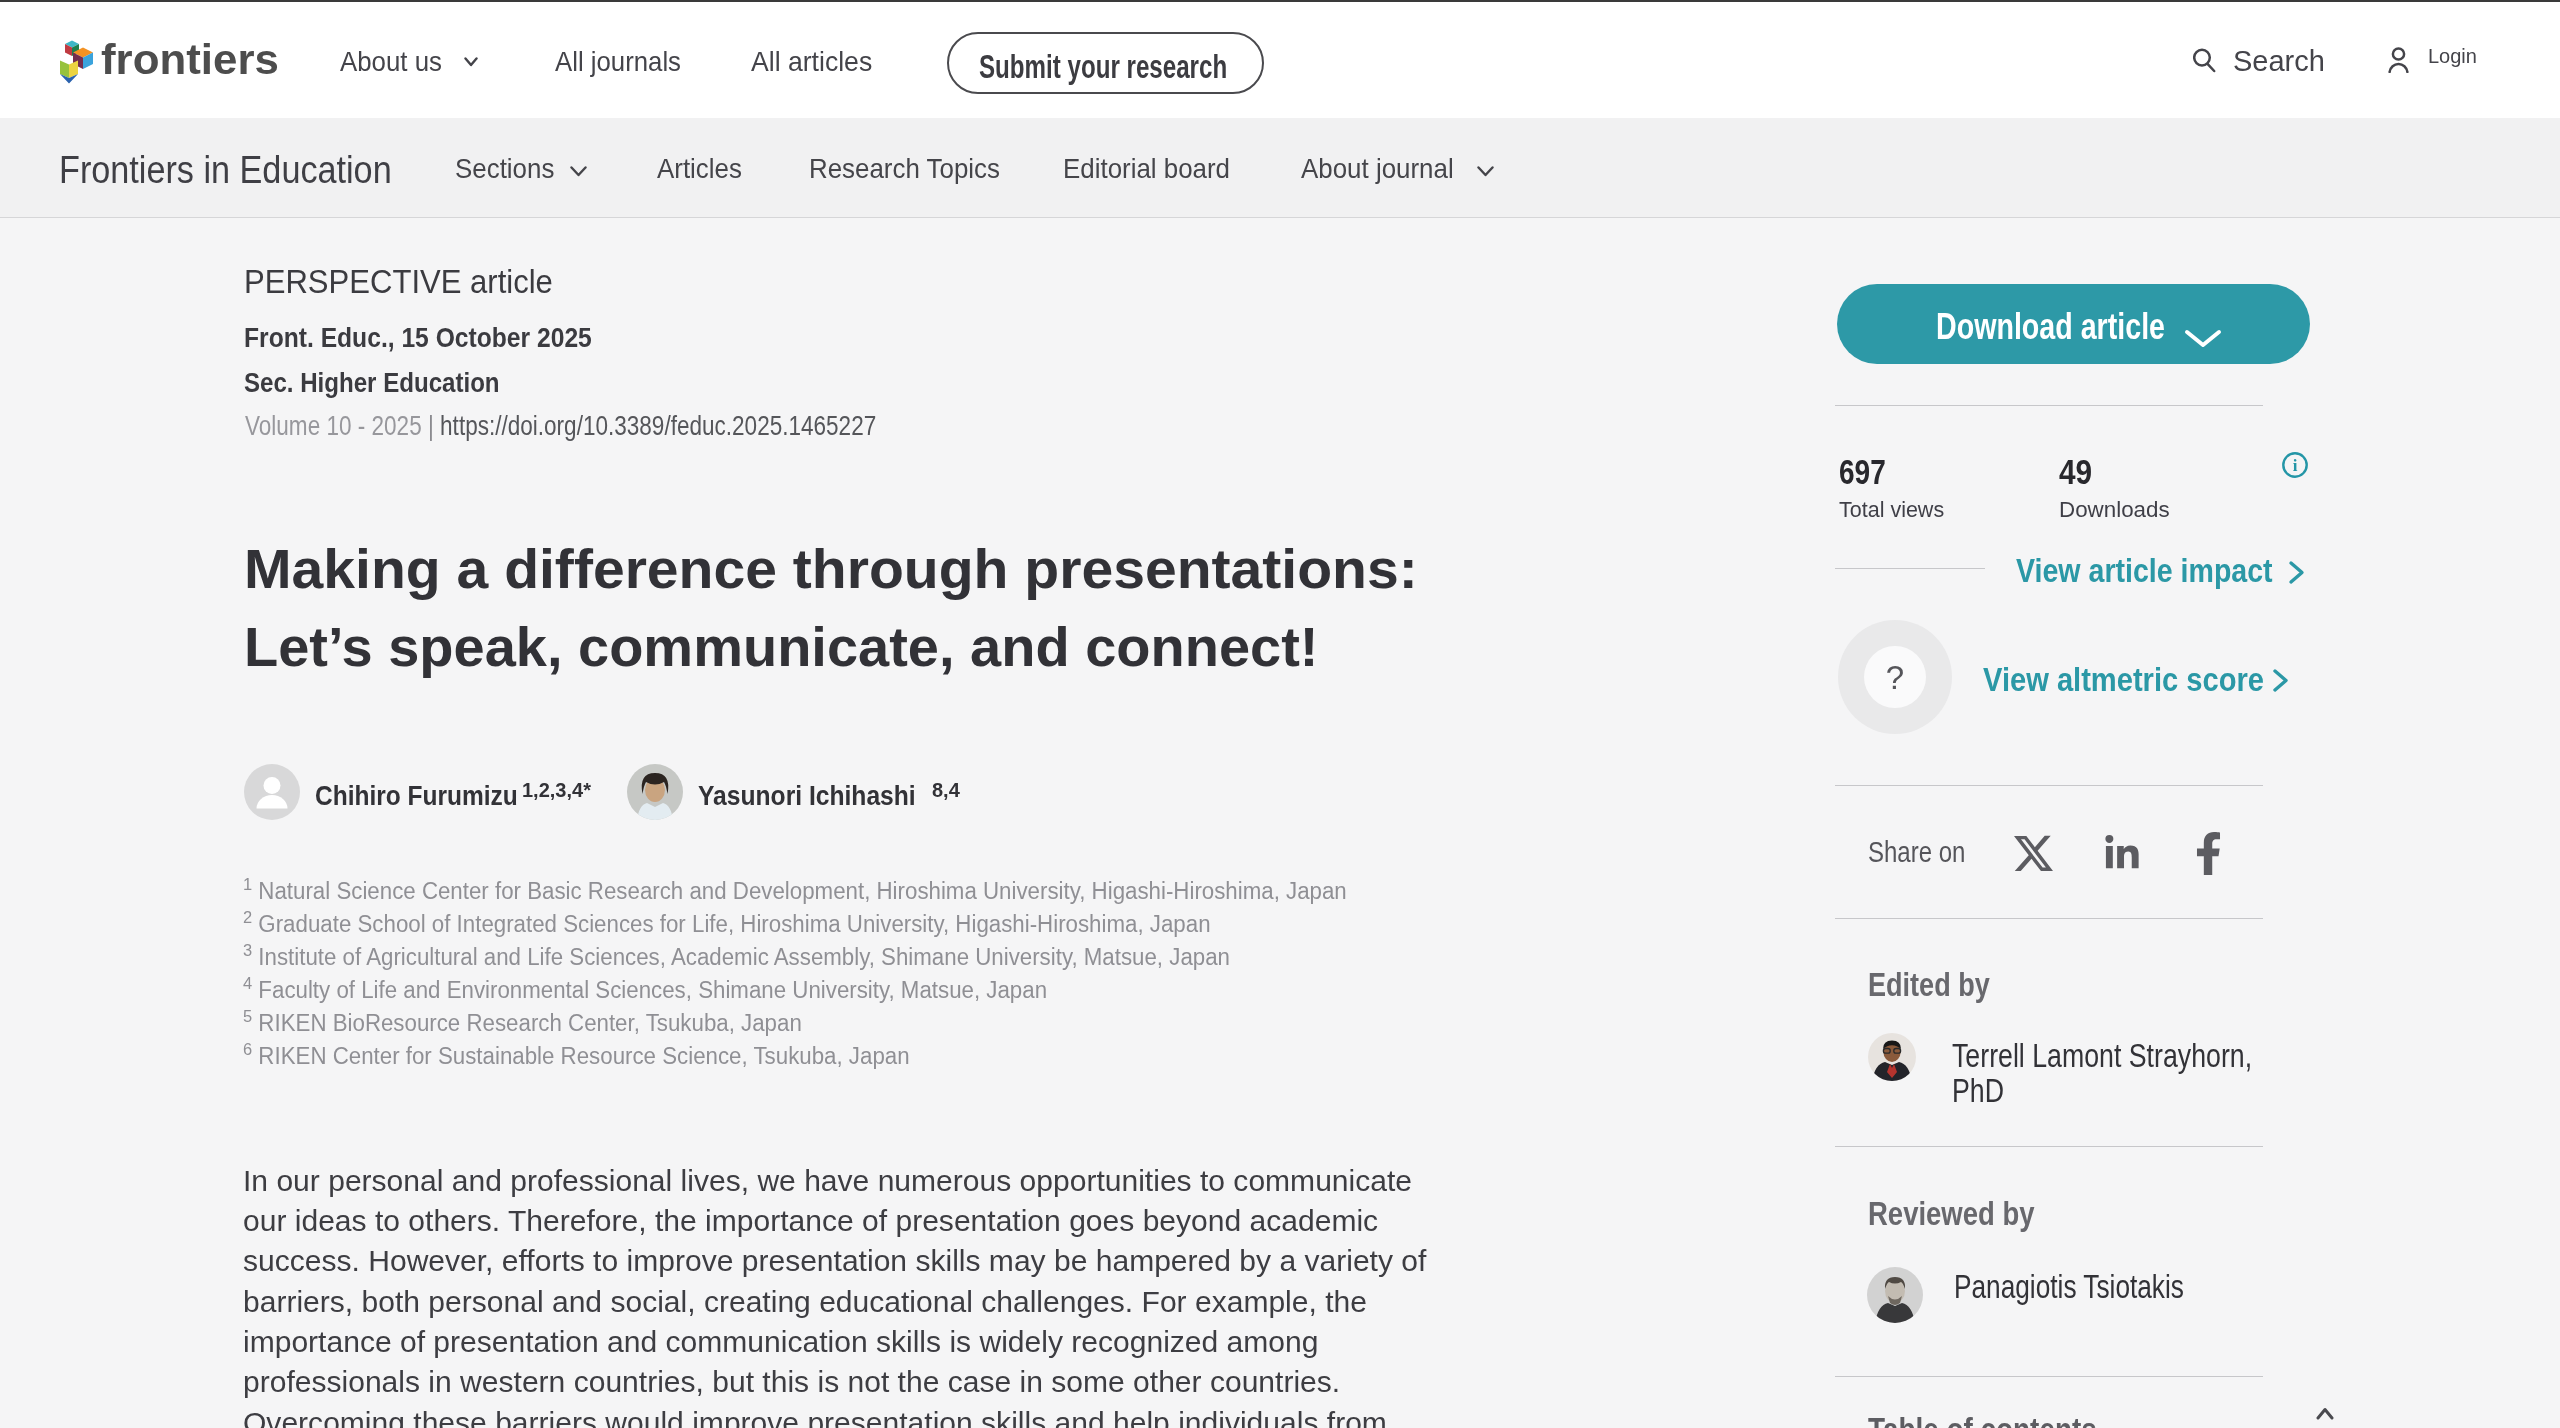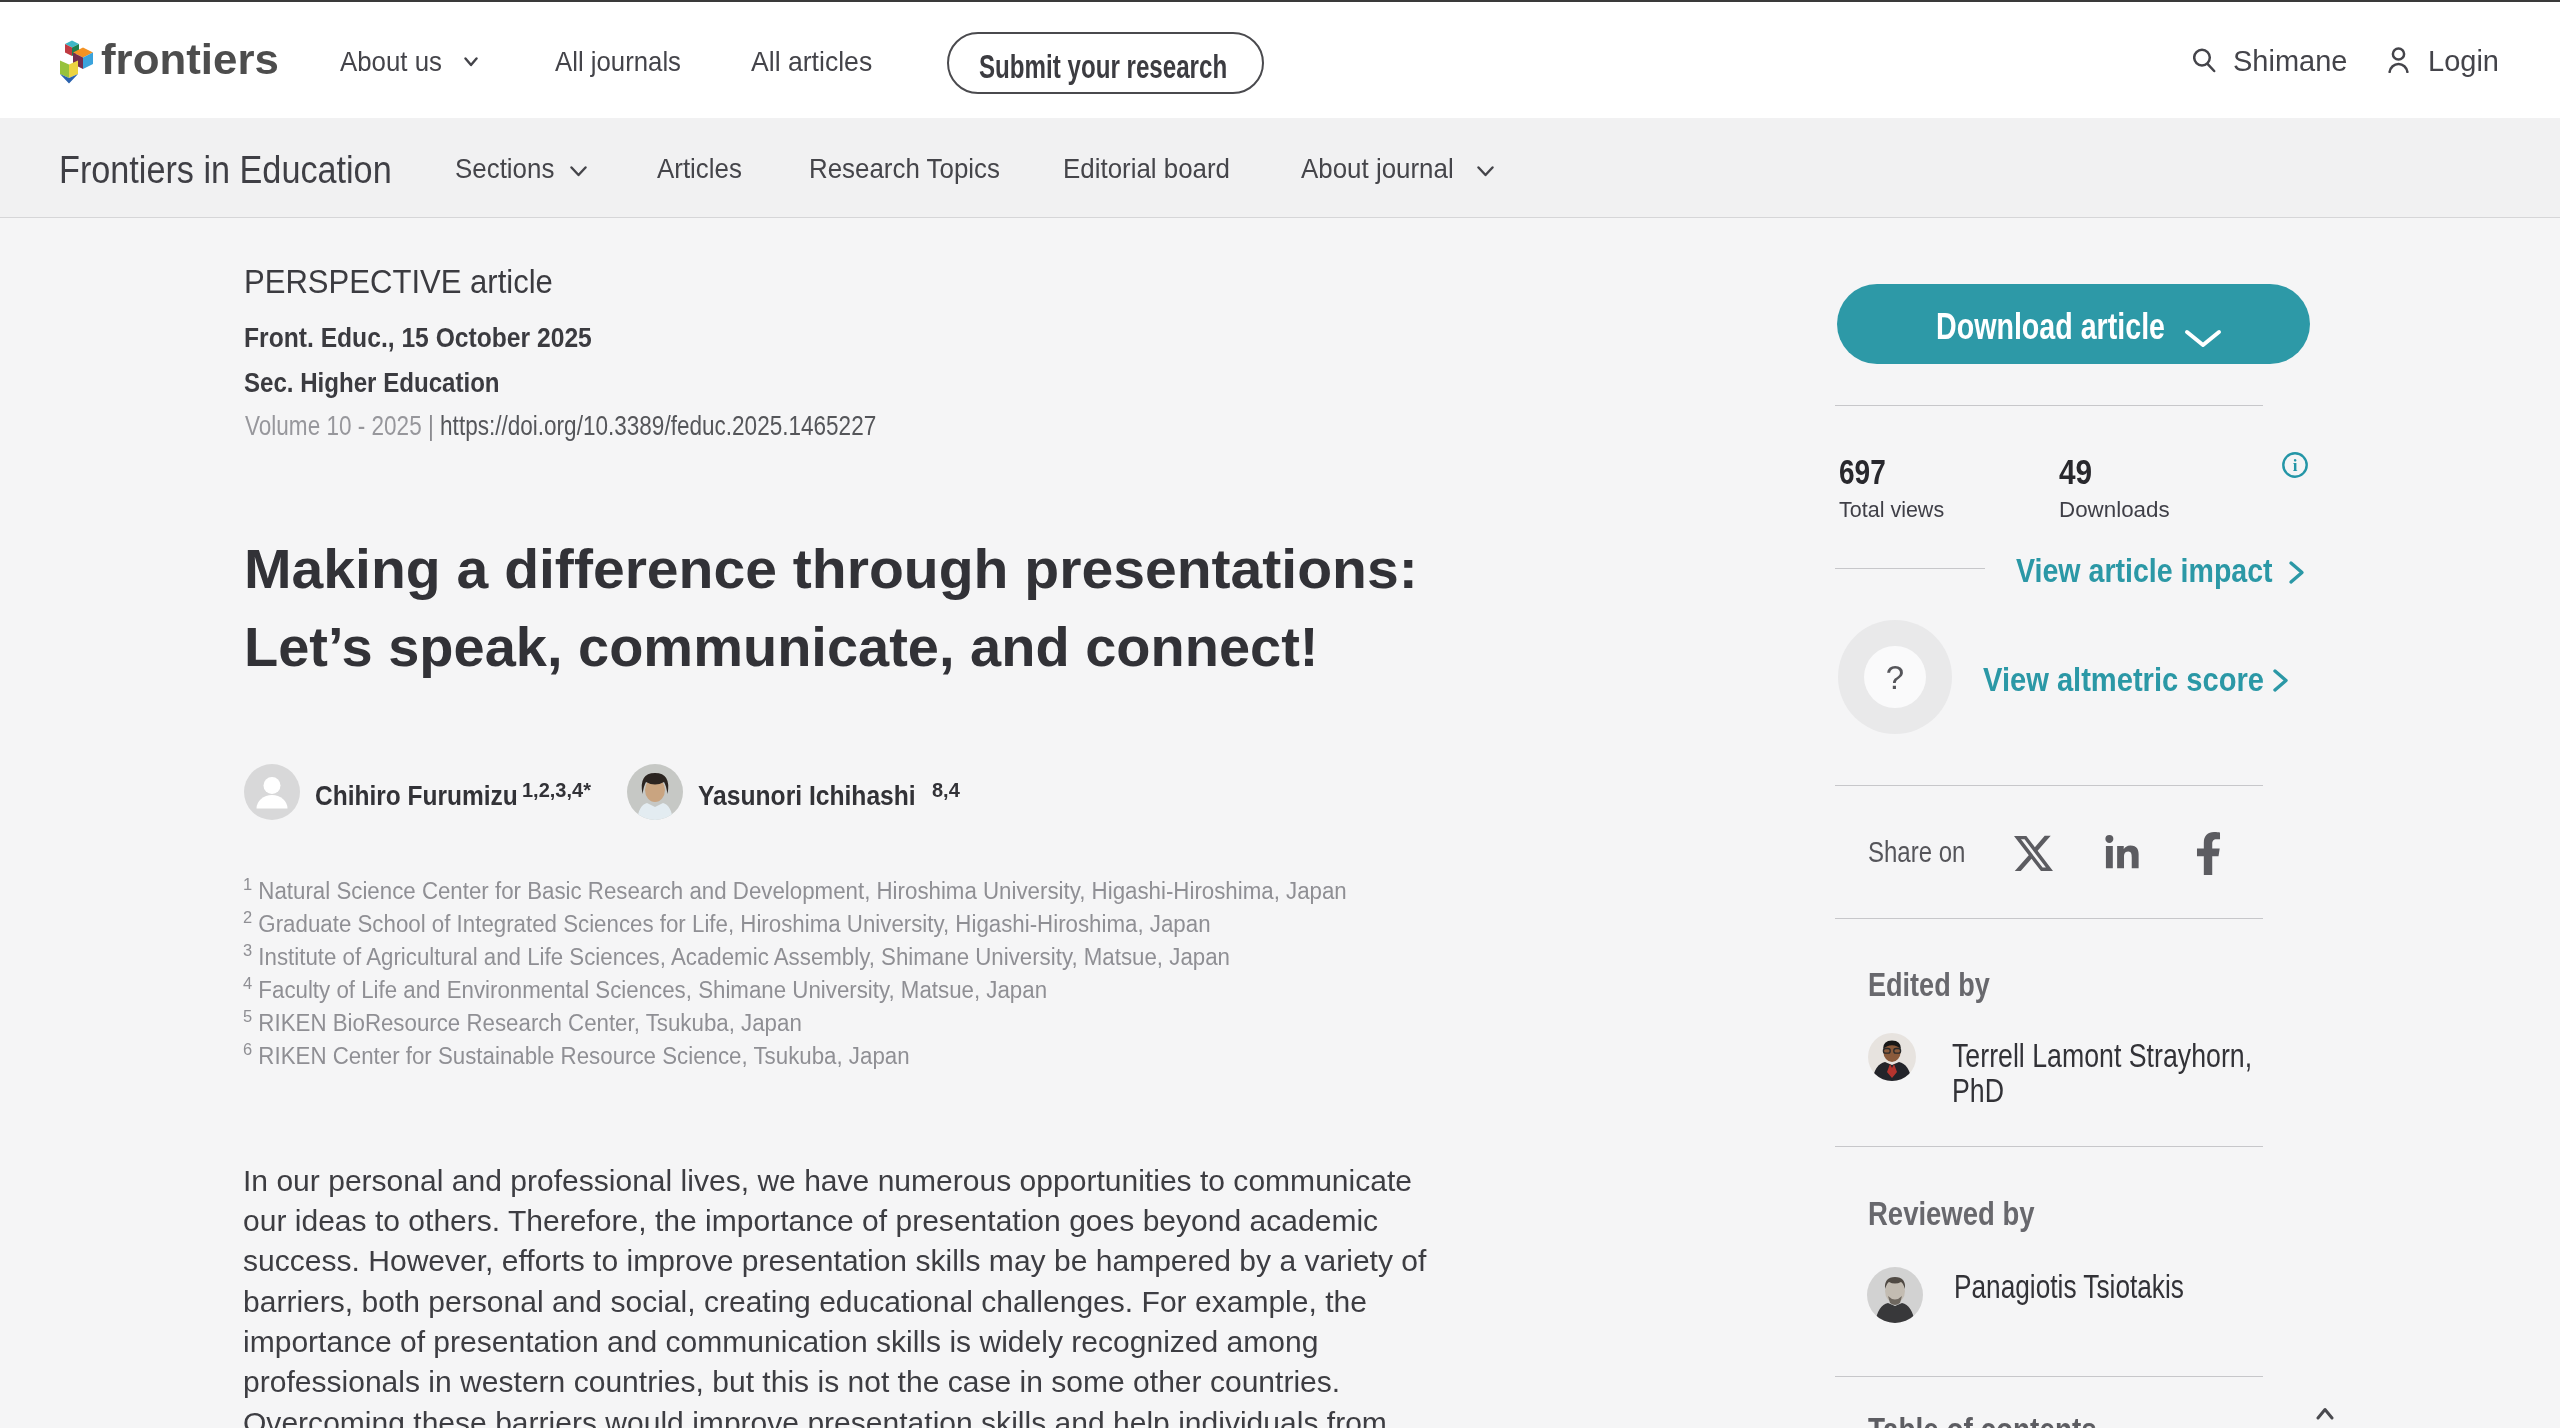--- a/index.html
+++ b/index.html
@@ -36,27 +36,27 @@
   <div class="abs" style="left:555px;top:46px;font-size:28px;color:#44444a;transform:scaleX(0.92);">All journals</div>
   <div class="abs" style="left:751px;top:46px;font-size:28px;color:#44444a;transform:scaleX(0.95);">All articles</div>
 
   <div class="abs" style="left:947px;top:32px;width:317px;height:62px;border:2.5px solid #4a4a4e;border-radius:31px;background:#fff;"></div>
   <div class="abs" style="left:979px;top:47px;font-size:34px;font-weight:bold;color:#3c3c41;transform:scaleX(0.71);">Submit your research</div>
 
   <svg class="abs" style="left:2193px;top:48px;" width="23" height="25" viewBox="0 0 23 25">
     <circle cx="9" cy="9.6" r="7.8" fill="none" stroke="#44444a" stroke-width="2.5"></circle>
     <line x1="14.5" y1="15.8" x2="21.2" y2="23" stroke="#44444a" stroke-width="2.5" stroke-linecap="round"></line>
   </svg>
-  <div class="abs" style="left:2233px;top:45px;font-size:29px;color:#44444a;">Shimane</div>
+  <div class="abs" style="left:2233px;top:45px;font-size:29px;color:#44444a;">Search</div>
 
   <svg class="abs" style="left:2388px;top:47px;" width="21" height="26" viewBox="0 0 21 26">
     <circle cx="10.5" cy="7" r="5.6" fill="none" stroke="#44444a" stroke-width="2.5"></circle>
     <path d="M1.6,25 a9,9.5 0 0 1 17.8,0" fill="none" stroke="#44444a" stroke-width="2.5" stroke-linecap="round"></path>
   </svg>
-  <div class="abs" style="left:2428px;top:45px;font-size:29px;color:#44444a;">Login</div>
+  <div class="abs" style="left:2428px;top:45px;font-size:20px;color:#44444a;">Login</div>
 
   <div class="abs" style="left:0;top:118px;width:2560px;height:100px;background:#f1f1f2;border-bottom:1px solid #d6d6d8;"></div>
   <div class="abs" style="left:59px;top:149.4px;font-size:38px;color:#3f3f45;transform:scaleX(0.90);">Frontiers in Education</div>
   <div class="abs" style="left:455px;top:152.7px;font-size:28px;color:#45454a;transform:scaleX(0.925);">Sections</div>
   <svg class="abs" style="left:570px;top:166px;" width="17" height="11" viewBox="0 0 17 11">
     <polyline points="1.5,1.5 8.5,9 15.5,1.5" fill="none" stroke="#45454a" stroke-width="2.4" stroke-linecap="round" stroke-linejoin="round"></polyline>
   </svg>
   <div class="abs" style="left:657px;top:152.7px;font-size:28px;color:#45454a;transform:scaleX(0.925);">Articles</div>
   <div class="abs" style="left:809px;top:152.7px;font-size:28px;color:#45454a;transform:scaleX(0.925);">Research Topics</div>
   <div class="abs" style="left:1063px;top:152.7px;font-size:28px;color:#45454a;transform:scaleX(0.925);">Editorial board</div>

